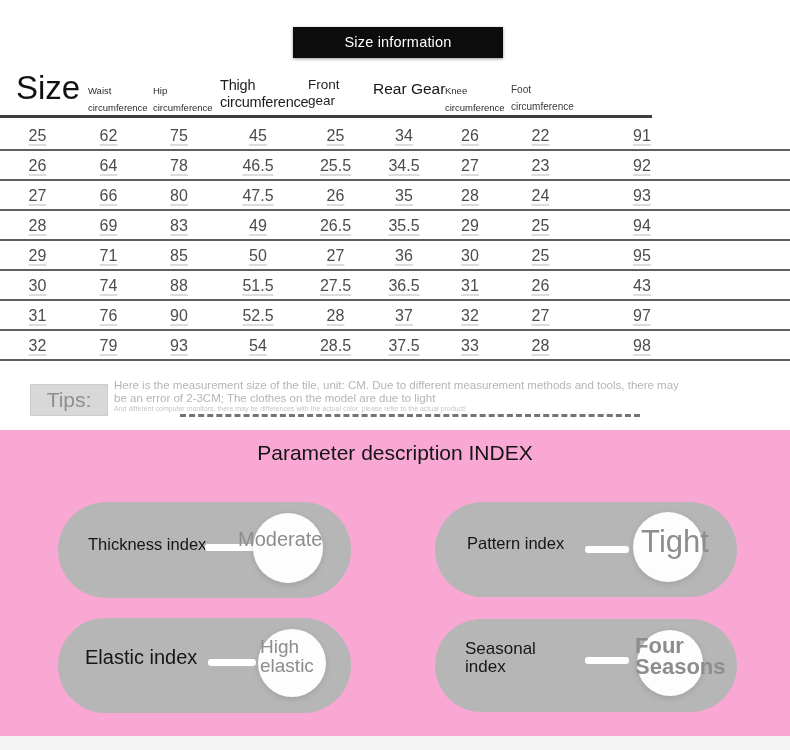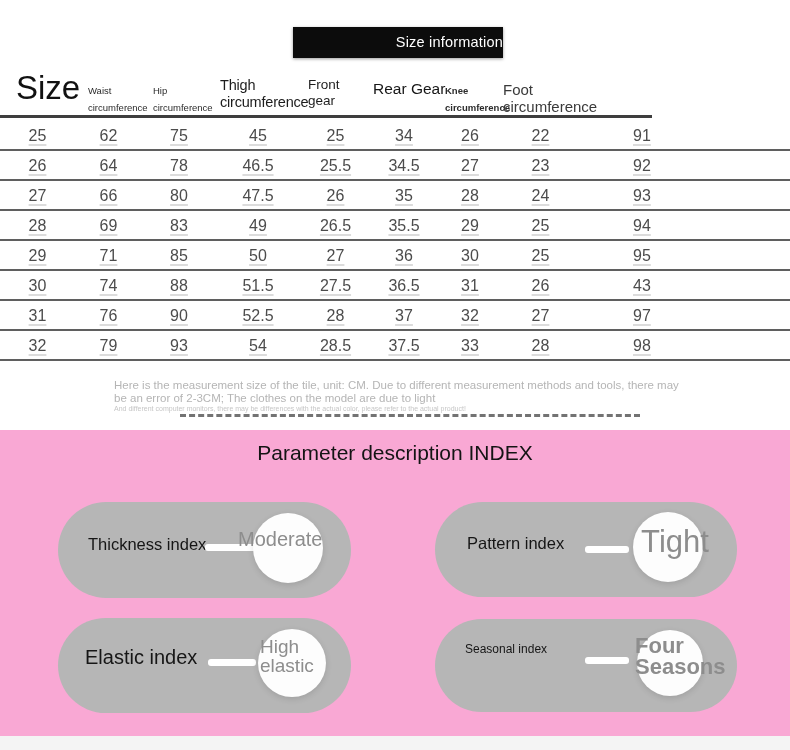--- a/index.html
+++ b/index.html
@@ -4,39 +4,39 @@
 <style>
   html,body{margin:0;padding:0;background:#ffffff;}
   .screen{
     position:relative; width:790px; height:750px; margin:0 auto;
     background:#ffffff; overflow:hidden;
     font-family:"Liberation Sans", sans-serif;
   }
   
   .banner{
     position:absolute; left:293px; top:27px; width:210px; height:31px;
-    background:#0c0c0c; color:#ffffff; text-align:right; line-height:31px;
+    background:#0c0c0c; color:#ffffff; text-align:center; line-height:31px;
     font-size:14.5px; letter-spacing:.2px; box-shadow:0 1px 3px rgba(0,0,0,.4);
   }
   
   .thead{
     position:absolute; left:0; top:60px; width:652px; height:58px;
     display:grid; grid-template-columns:75px 67px 74px 84px 71px 66px 66px 75px 212px;
     border-bottom:3px solid #3e3e3e; box-sizing:border-box;
   }
   .hcell{color:#2b2b2b; font-size:9.5px; line-height:17px; padding-top:22px; box-sizing:border-box; overflow:visible; white-space:nowrap;}
   .hcell span{display:block;}
   .hcell:nth-child(1){padding-top:10px; padding-left:16px; font-size:33px; line-height:36px; color:#111;}
   .hcell:nth-child(2){padding-left:13px;}
   .hcell:nth-child(3){padding-left:11px;}
   .hcell:nth-child(4){padding-top:17px; padding-left:4px; font-size:14.5px; line-height:17px; letter-spacing:-.2px; color:#1d1d1d;}
   .hcell:nth-child(5){padding-top:17px; padding-left:8px; font-size:13.5px; line-height:16px; color:#1d1d1d;}
   .hcell:nth-child(6){padding-top:20px; padding-left:2px; font-size:15.5px; color:#161616;}
-  .hcell:nth-child(7){padding-left:8px;font-weight:bold;}
-  .hcell:nth-child(8){padding-top:21px; padding-left:0; font-size:15px; color:#3a3a3a;}
+  .hcell:nth-child(7){padding-left:8px;}
+  .hcell:nth-child(8){padding-top:21px; padding-left:0; font-size:10px; color:#3a3a3a;margin-left:8px;}
   .hcell:nth-child(9){padding-top:21px; padding-left:10px; font-size:12px; color:#222;}
   .tbody{position:absolute; left:0; top:121px; width:790px;}
   .trow{
     display:grid; grid-template-columns:75px 67px 74px 84px 71px 66px 66px 75px 212px;
     height:30px; line-height:29px; border-bottom:2px solid #5f5f5f; box-sizing:border-box;
     font-size:16px; color:#4c4c4c;
   }
   .tcell{text-align:center; text-decoration:underline; text-decoration-color:#dcdcdc; text-decoration-thickness:2px; text-underline-offset:3px;}
   .tcell:nth-child(9){text-align:left; padding-left:55px;}
   
@@ -55,21 +55,21 @@
   .bottom-strip{position:absolute; left:0; top:736px; width:790px; height:14px; background:#f4f4f4;}
   .pill{position:absolute; background:#b6b6b6; border-radius:50px;}
   .p1{left:58px;  top:72px;  width:293px; height:96px;}
   .p2{left:435px; top:72px;  width:302px; height:95px;}
   .p3{left:58px;  top:188px; width:293px; height:95px;text-decoration:underline;}
   .p4{left:435px; top:189px; width:302px; height:93px;}
   .pill-label{position:absolute; color:#161616; white-space:nowrap;}
   .p1 .pill-label{left:30px; top:33px; font-size:16.5px;}
   .p2 .pill-label{left:32px; top:32px; font-size:16.5px;}
   .p3 .pill-label{left:27px; top:28px; font-size:20px;}
-  .p4 .pill-label{left:30px; top:21px; font-size:12px; line-height:18px; width:100px; white-space:normal;}
+  .p4 .pill-label{left:30px; top:21px; font-size:17px; line-height:18px; width:100px; white-space:normal;}
   .pill-line{position:absolute; background:#ffffff; height:7px; border-radius:3px;}
   .p1 .pill-line{left:147px; top:42px; width:58px;}
   .p2 .pill-line{left:150px; top:44px; width:44px;}
   .p3 .pill-line{left:150px; top:41px; width:48px;}
   .p4 .pill-line{left:150px; top:38px; width:44px;}
   .pill-circle{position:absolute; background:#fdfdfd; border-radius:50%; box-shadow:0 2px 6px rgba(0,0,0,.12);}
   .p1 .pill-circle{left:195px; top:11px; width:70px; height:70px;}
   .p2 .pill-circle{left:198px; top:10px; width:70px; height:70px;}
   .p3 .pill-circle{left:200px; top:11px; width:68px; height:68px;}
   .p4 .pill-circle{left:202px; top:11px; width:66px; height:66px;}
@@ -205,20 +205,23 @@
       <div class="tcell">93</div>
       <div class="tcell">54</div>
       <div class="tcell">28.5</div>
       <div class="tcell">37.5</div>
       <div class="tcell">33</div>
       <div class="tcell">28</div>
       <div class="tcell">98</div>
     </div>
   </div>
 
+  <div class="tips-label">
+    <span>Tips:</span>
+  </div>
   <div class="tips-text">
     <div class="tips-line">Here is the measurement size of the tile, unit: CM. Due to different measurement methods and tools, there may</div>
     <div class="tips-line">be an error of 2-3CM; The clothes on the model are due to light</div>
     <div class="tips-tiny">And different computer monitors, there may be differences with the actual color, please refer to the actual product!</div>
   </div>
   <div class="tips-dashes"></div>
 
   <div class="params">
     <div class="params-title">Parameter description INDEX</div>
 

